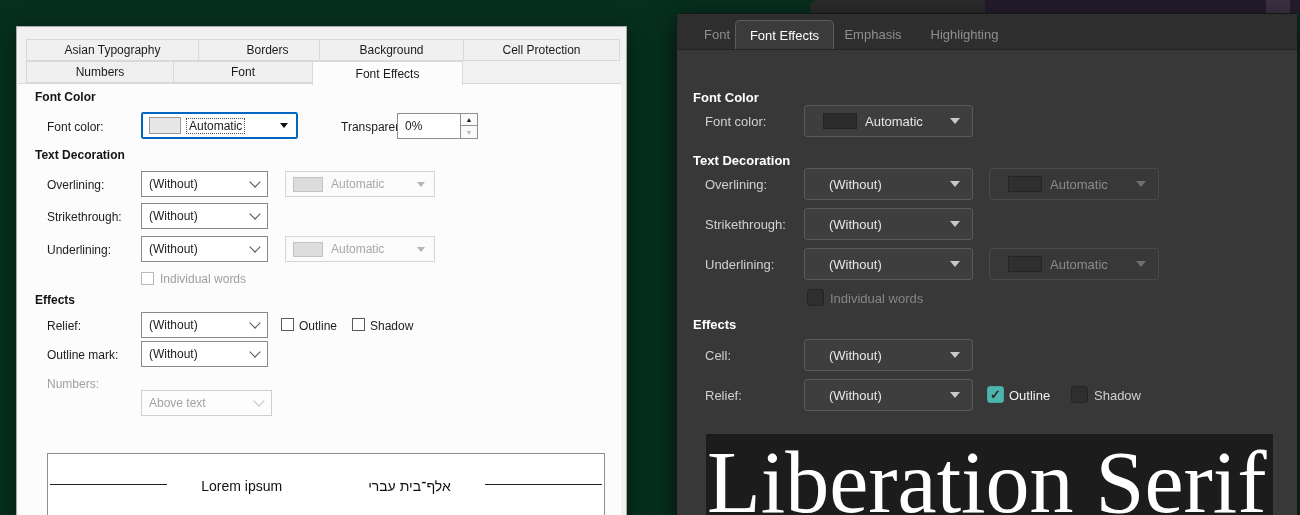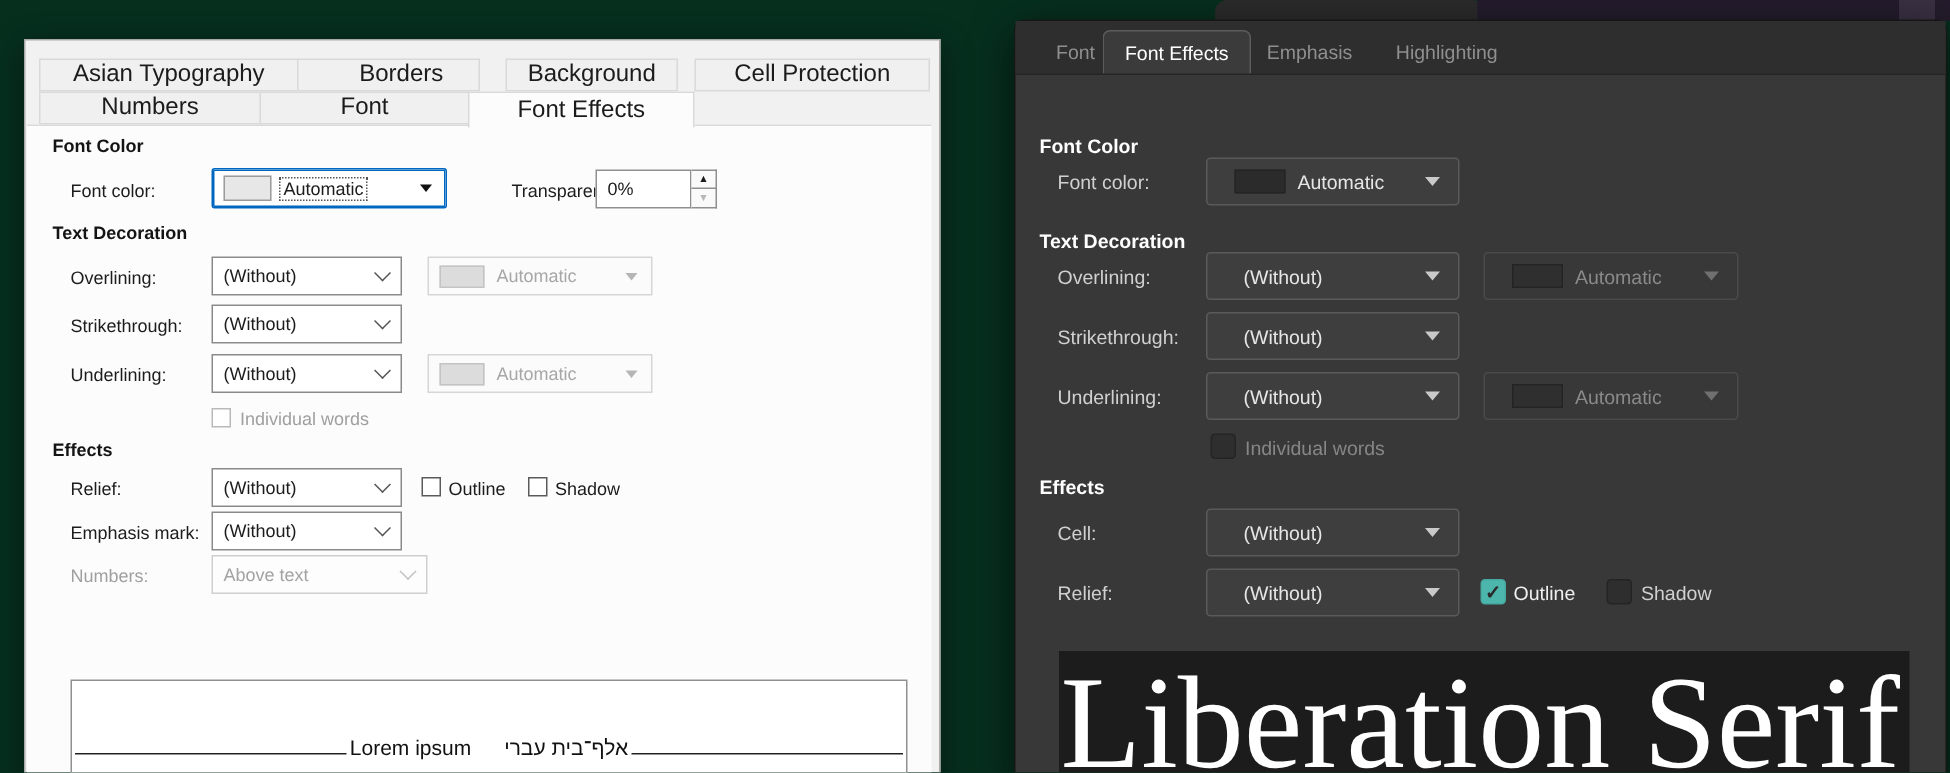--- a/index.html
+++ b/index.html
@@ -8,21 +8,21 @@
   
   .bg-win-top{position:absolute;left:810px;top:0;width:180px;height:14px;background:#2b2b2b;border-radius:8px 8px 0 0;}
   .bg-purple{position:absolute;left:985px;top:0;width:315px;height:14px;background:#241c2c;}
   .bg-purple-light{position:absolute;left:1266px;top:0;width:24px;height:14px;background:#3a3143;}
 
   
   #ld{position:absolute;left:16px;top:26px;width:611px;height:505px;background:#f1f1f1;
       border:1px solid #a9a9a9;box-shadow:0 5px 20px rgba(0,0,0,.45);box-sizing:border-box;}
   .ld-content{position:absolute;left:1px;right:5px;top:56px;bottom:0;background:#fcfcfc;border-top:1px solid #d9d9d9;}
   .ltab{position:absolute;height:22px;background:#f0f0f0;border:1px solid #d9d9d9;box-sizing:border-box;
-        display:flex;align-items:center;justify-content:center;font-size:16px;color:#1b1b1b;cursor:default;}
+        display:flex;align-items:center;justify-content:center;font-size:12px;color:#1b1b1b;cursor:default;}
   .ltab.active{background:#fcfcfc;height:24px;border-bottom:none;z-index:3;}
   .lhead{position:absolute;font-size:12px;font-weight:bold;color:#141414;z-index:2;}
   .llabel{position:absolute;font-size:12px;color:#1c1c1c;z-index:2;}
   .llabel.dis{color:#9f9f9f;}
   .lc{position:absolute;box-sizing:border-box;height:26px;background:#fff;border:1px solid #8a8a8a;
       display:flex;align-items:center;font-size:12px;color:#1c1c1c;padding-left:7px;z-index:2;}
   .lc .chev{margin-left:auto;margin-right:8px;width:7px;height:7px;border-right:1.4px solid #555;
       border-bottom:1.4px solid #555;transform:rotate(45deg);margin-top:-4px;}
   .lc.dis{border-color:#cfcfcf;color:#a3a3a3;background:#fdfdfd;}
   .lc.dis .chev{border-color:#c2c2c2;}
@@ -41,21 +41,21 @@
       font-size:12px;color:#1c1c1c;line-height:24px;padding-left:7px;}
   .lspin .btns{width:17px;display:flex;flex-direction:column;}
   .lspin .btn{height:13px;box-sizing:border-box;border:1px solid #8f8f8f;border-left:none;background:#fafafa;
       display:flex;align-items:center;justify-content:center;font-size:7px;}
   .lspin .btn.up{color:#1a1a1a;}
   .lspin .btn.down{border-top:none;color:#b8b8b8;}
   .lcb{position:absolute;width:13px;height:13px;border:1px solid #5a5a5a;background:#fff;box-sizing:border-box;z-index:2;}
   .lcb.dis{border-color:#b9b9b9;}
   .lpreview{position:absolute;left:30px;top:426px;width:558px;height:100px;background:#fff;
       border:1px solid #8f8f8f;box-sizing:border-box;overflow:hidden;z-index:2;}
-  .lpreview .row{position:absolute;left:2px;right:2px;top:36px;display:flex;align-items:flex-end;}
+  .lpreview .row{position:absolute;left:2px;right:2px;top:24px;display:flex;align-items:center;gap:32px;}
   .lpreview .line{flex:1;border-bottom:1.5px solid #222;margin-bottom:4px;}
   .lpreview .ptxt{font-size:14px;color:#111;padding:0 2px 1px 2px;white-space:nowrap;}
   .lpreview .pgap{width:18px;}
 
   
   #rd{position:absolute;left:676px;top:13px;width:622px;height:510px;background:#383838;
       border:1px solid #161616;border-radius:7px 7px 0 0;box-shadow:0 8px 28px rgba(0,0,0,.6);box-sizing:border-box;}
   .rd-titlebar{height:29px;background:linear-gradient(#3a3a3a,#2f2f2f);border-bottom:1px solid #222;
       border-radius:7px 7px 0 0;position:relative;display:flex;align-items:center;justify-content:center;}
   .rd-title{font-size:13px;color:#d6d6d6;}
@@ -94,21 +94,21 @@
 <div id="screen">
   <div class="bg-win-top"></div>
   <div class="bg-purple"></div>
   <div class="bg-purple-light"></div>
 
   <div id="ld">
     <div class="ld-content"></div>
 
     <div class="ltab" style="left:9px;top:12px;width:173px;">Asian Typography</div>
     <div class="ltab" style="left:181px;top:12px;width:122px;padding-left:17px;">Borders</div>
-    <div class="ltab" style="left:320px;top:12px;width:115px;">Background</div>
+    <div class="ltab" style="left:302px;top:12px;width:145px;">Background</div>
     <div class="ltab" style="left:9px;top:34px;width:148px;">Numbers</div>
 
     <div class="ltab" style="left:446px;top:12px;width:157px;">Cell Protection</div>
     <div class="ltab" style="left:156px;top:34px;width:140px;">Font</div>
     <div class="ltab active" style="left:295px;top:34px;width:151px;">Font Effects</div>
 
     <div class="lhead" style="left:18px;top:63px;">Font Color</div>
     <div class="llabel" style="left:30px;top:93px;">Font color:</div>
     <div class="lc focus" style="left:124px;top:85px;width:157px;">
       <span class="swatch"></span>
@@ -160,27 +160,27 @@
     <div class="llabel" style="left:30px;top:292px;">Relief:</div>
     <div class="lc" style="left:124px;top:285px;width:127px;">
       <span>(Without)</span>
       <span class="chev"></span>
     </div>
     <div class="lcb" style="left:264px;top:291px;"></div>
     <div class="llabel" style="left:282px;top:292px;">Outline</div>
     <div class="lcb" style="left:335px;top:291px;"></div>
     <div class="llabel" style="left:353px;top:292px;">Shadow</div>
 
-    <div class="llabel" style="left:30px;top:321px;">Emphasis mark:</div>
+    <div class="llabel" style="left:30px;top:321px;">Outline mark:</div>
     <div class="lc" style="left:124px;top:314px;width:127px;">
       <span>(Without)</span>
       <span class="chev"></span>
     </div>
     <div class="llabel dis" style="left:30px;top:350px;">Numbers:</div>
-    <div class="lc dis" style="left:124px;top:343px;width:144px;">
+    <div class="lc dis" style="left:124px;top:363px;width:131px;">
       <span>Above text</span>
       <span class="chev"></span>
     </div>
 
     <div class="lpreview">
       <div class="row">
         <div class="line"></div>
         <span class="ptxt">Lorem ipsum</span>
         <span class="pgap"></span>
         <span class="ptxt" dir="rtl">אלף־בית עברי</span>

